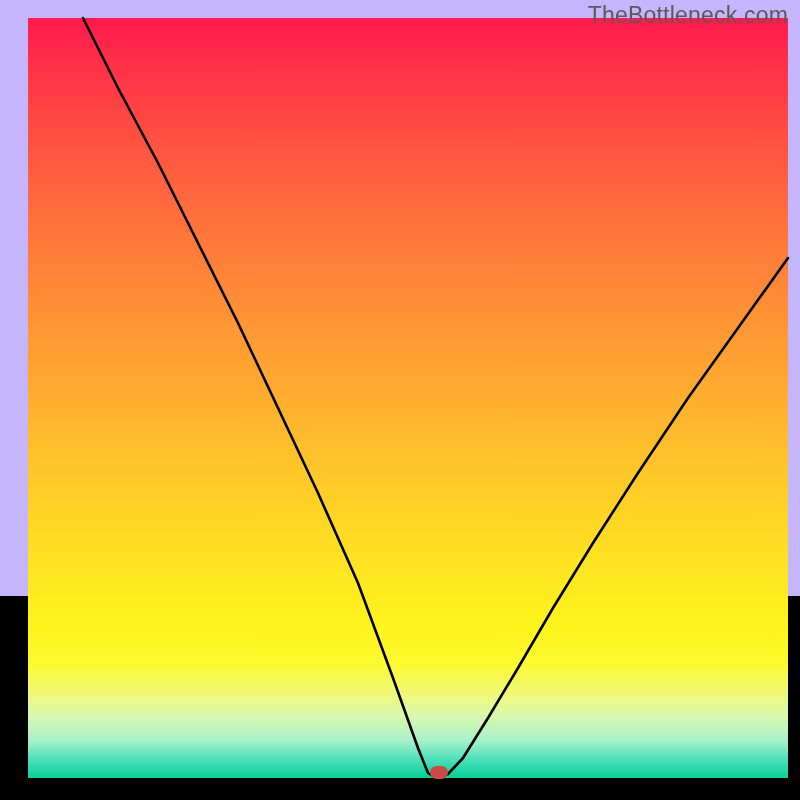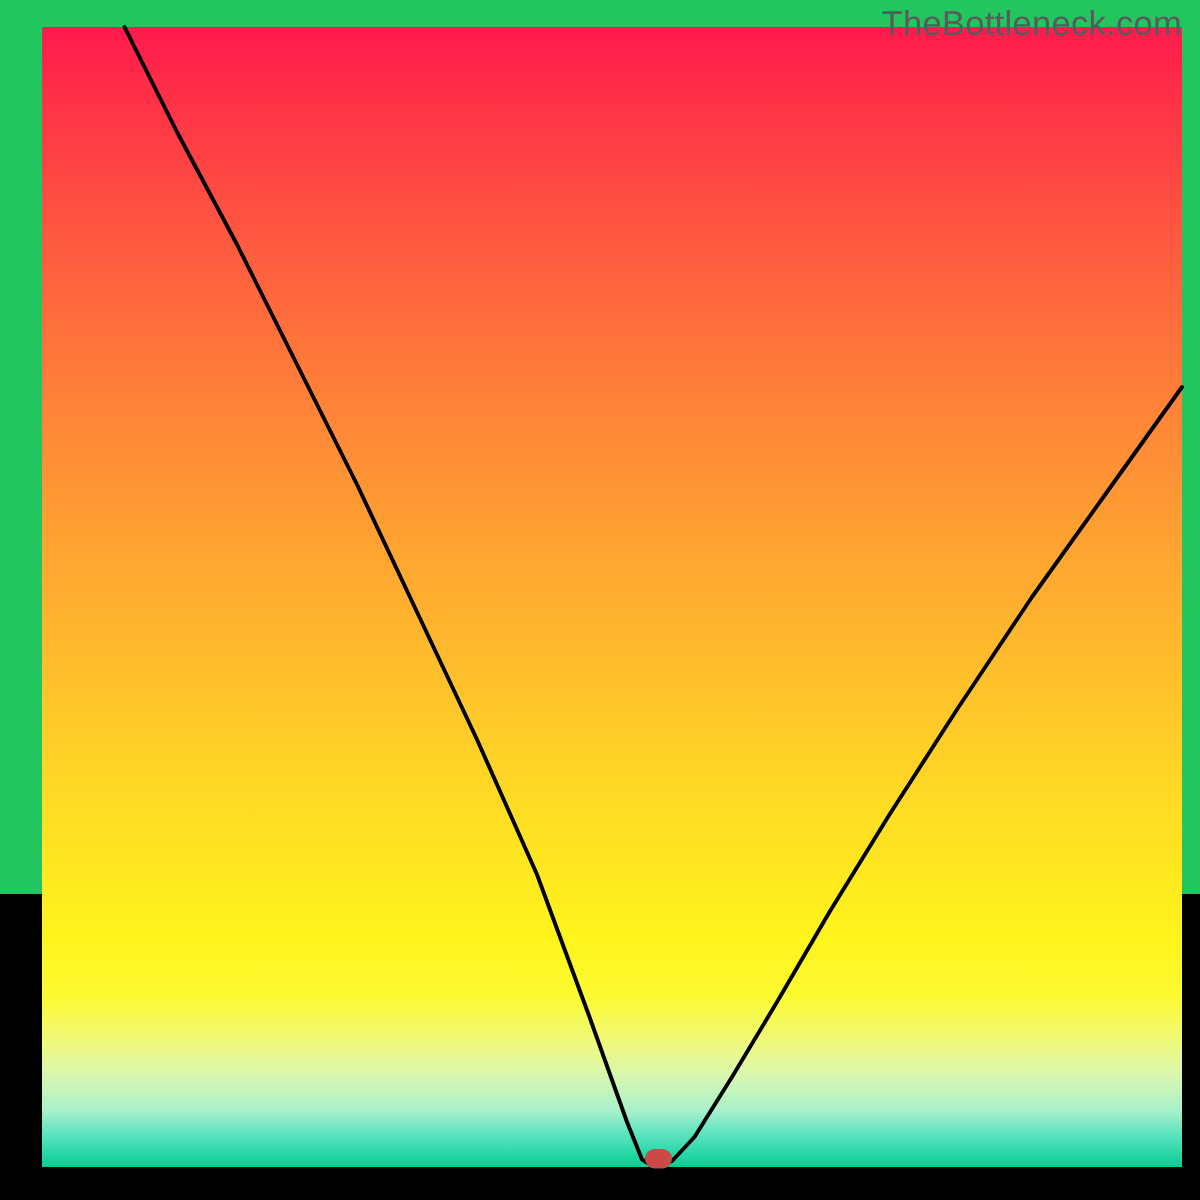--- a/index.html
+++ b/index.html
@@ -9,21 +9,21 @@
     height: 800px;
     background: #000;
     overflow: hidden;
   }
   .frame {
     position: absolute;
     left: 0;
     top: 0;
     width: 800px;
     height: 596px;
-    background: #22c55e;
+    background: #c4b5fd;
   }
   .plot {
     position: absolute;
     left: 28px;
     top: 18px;
     width: 760px;
     height: 760px;
     background: linear-gradient(to bottom,
       #ff1a4d 0%,
       #ff3047 6%,

